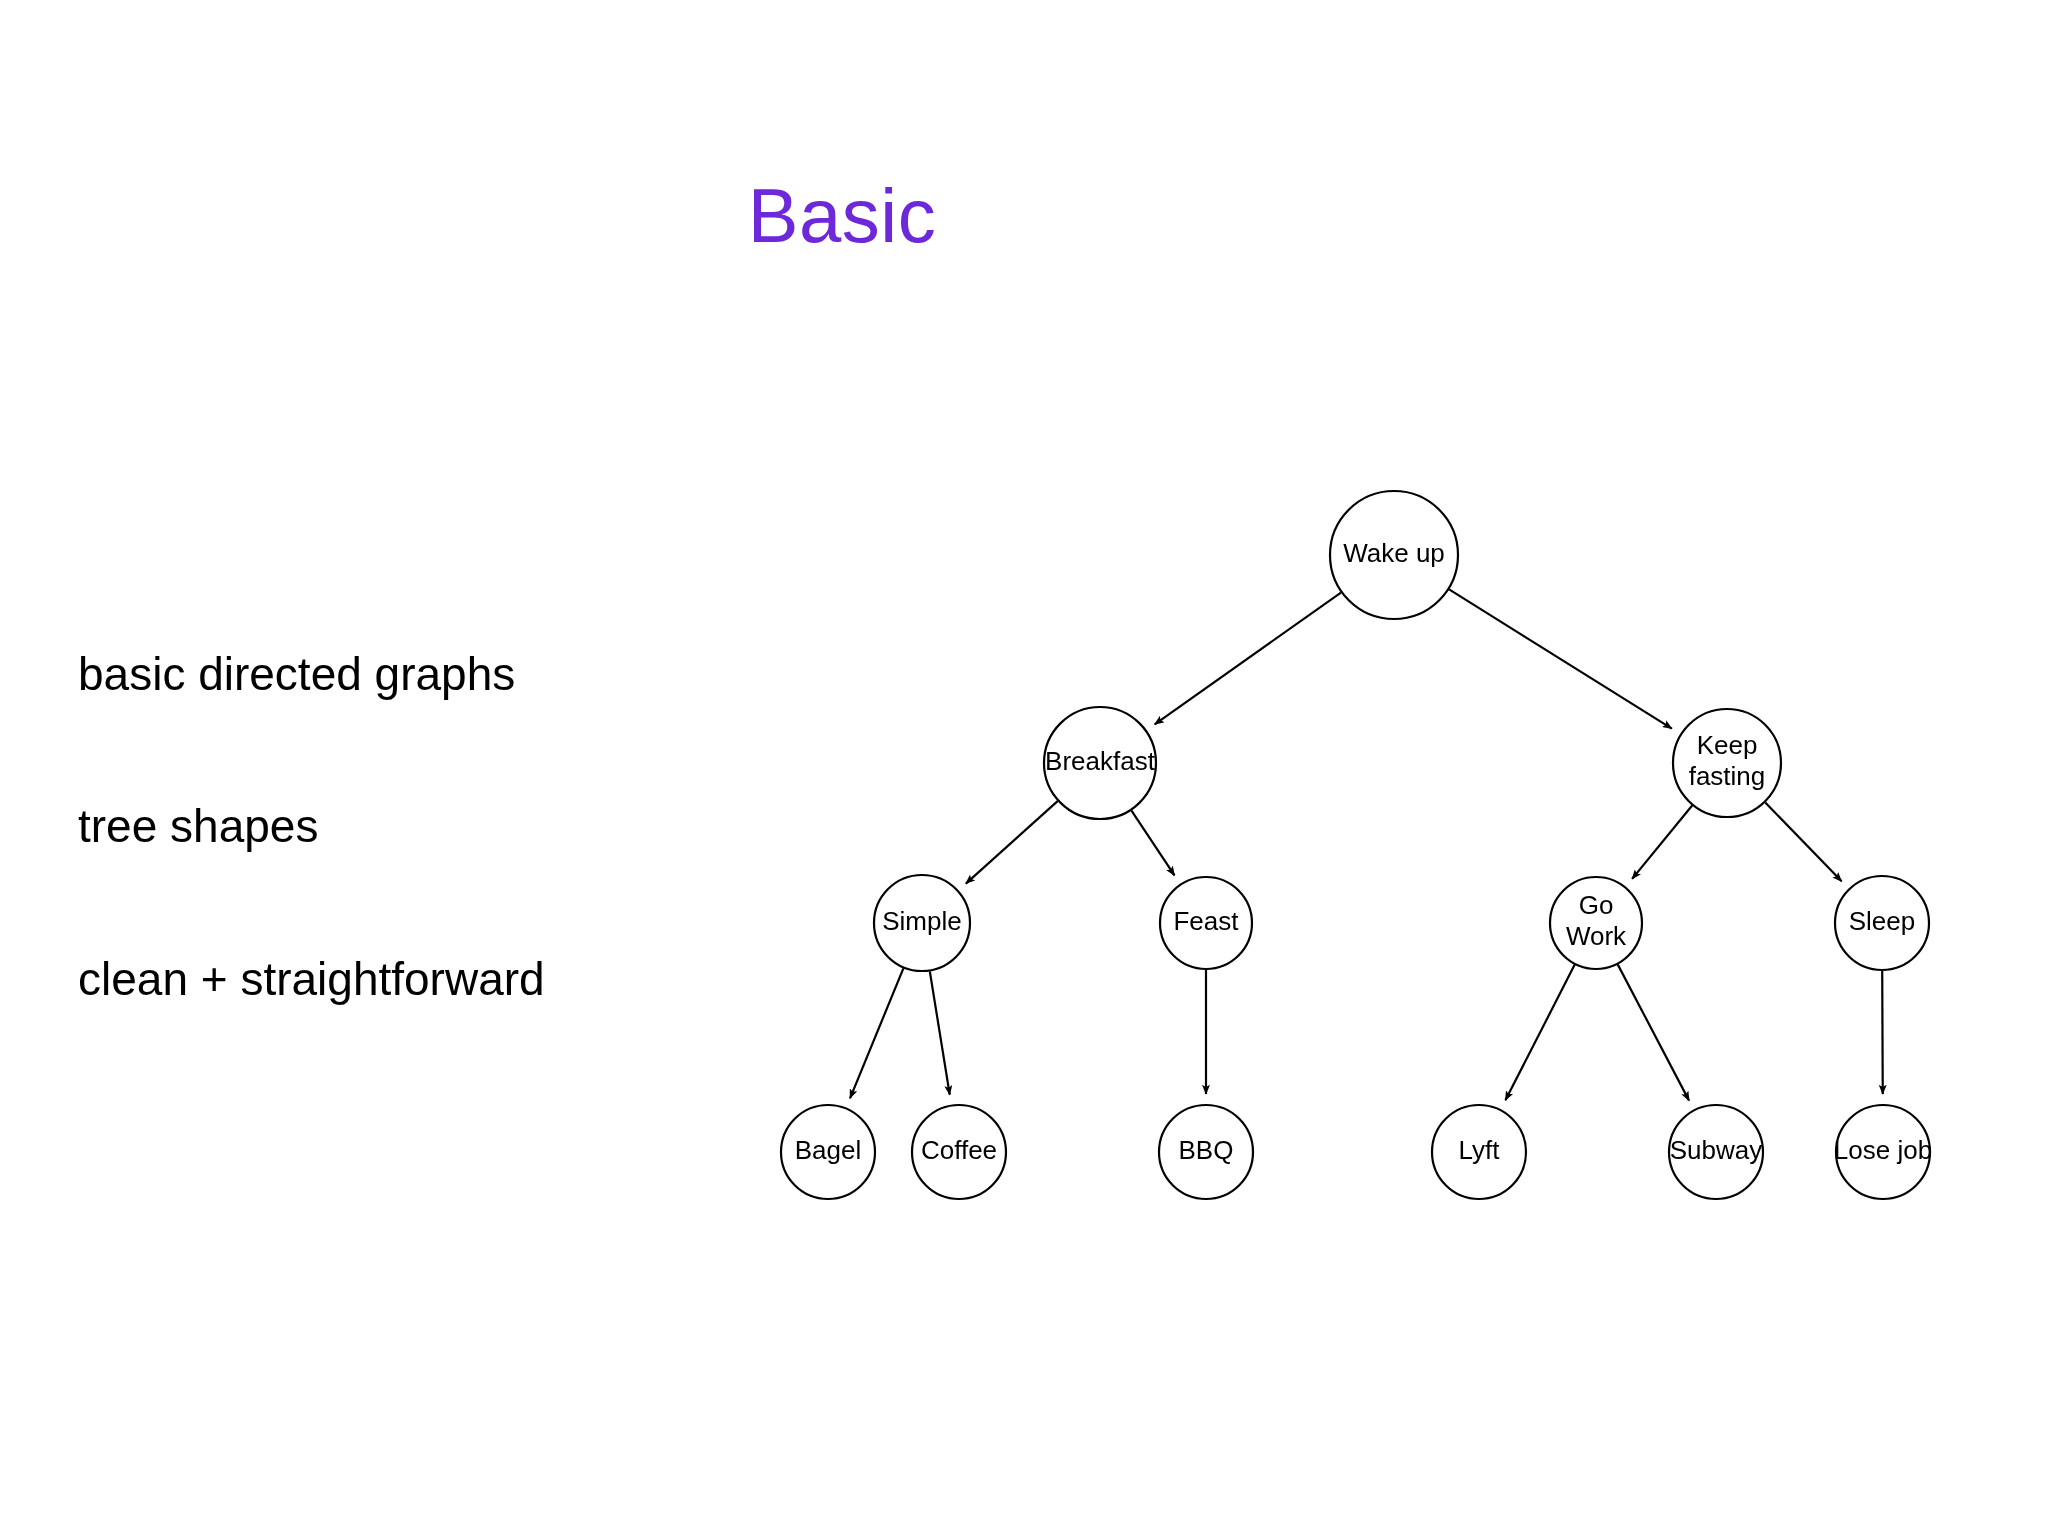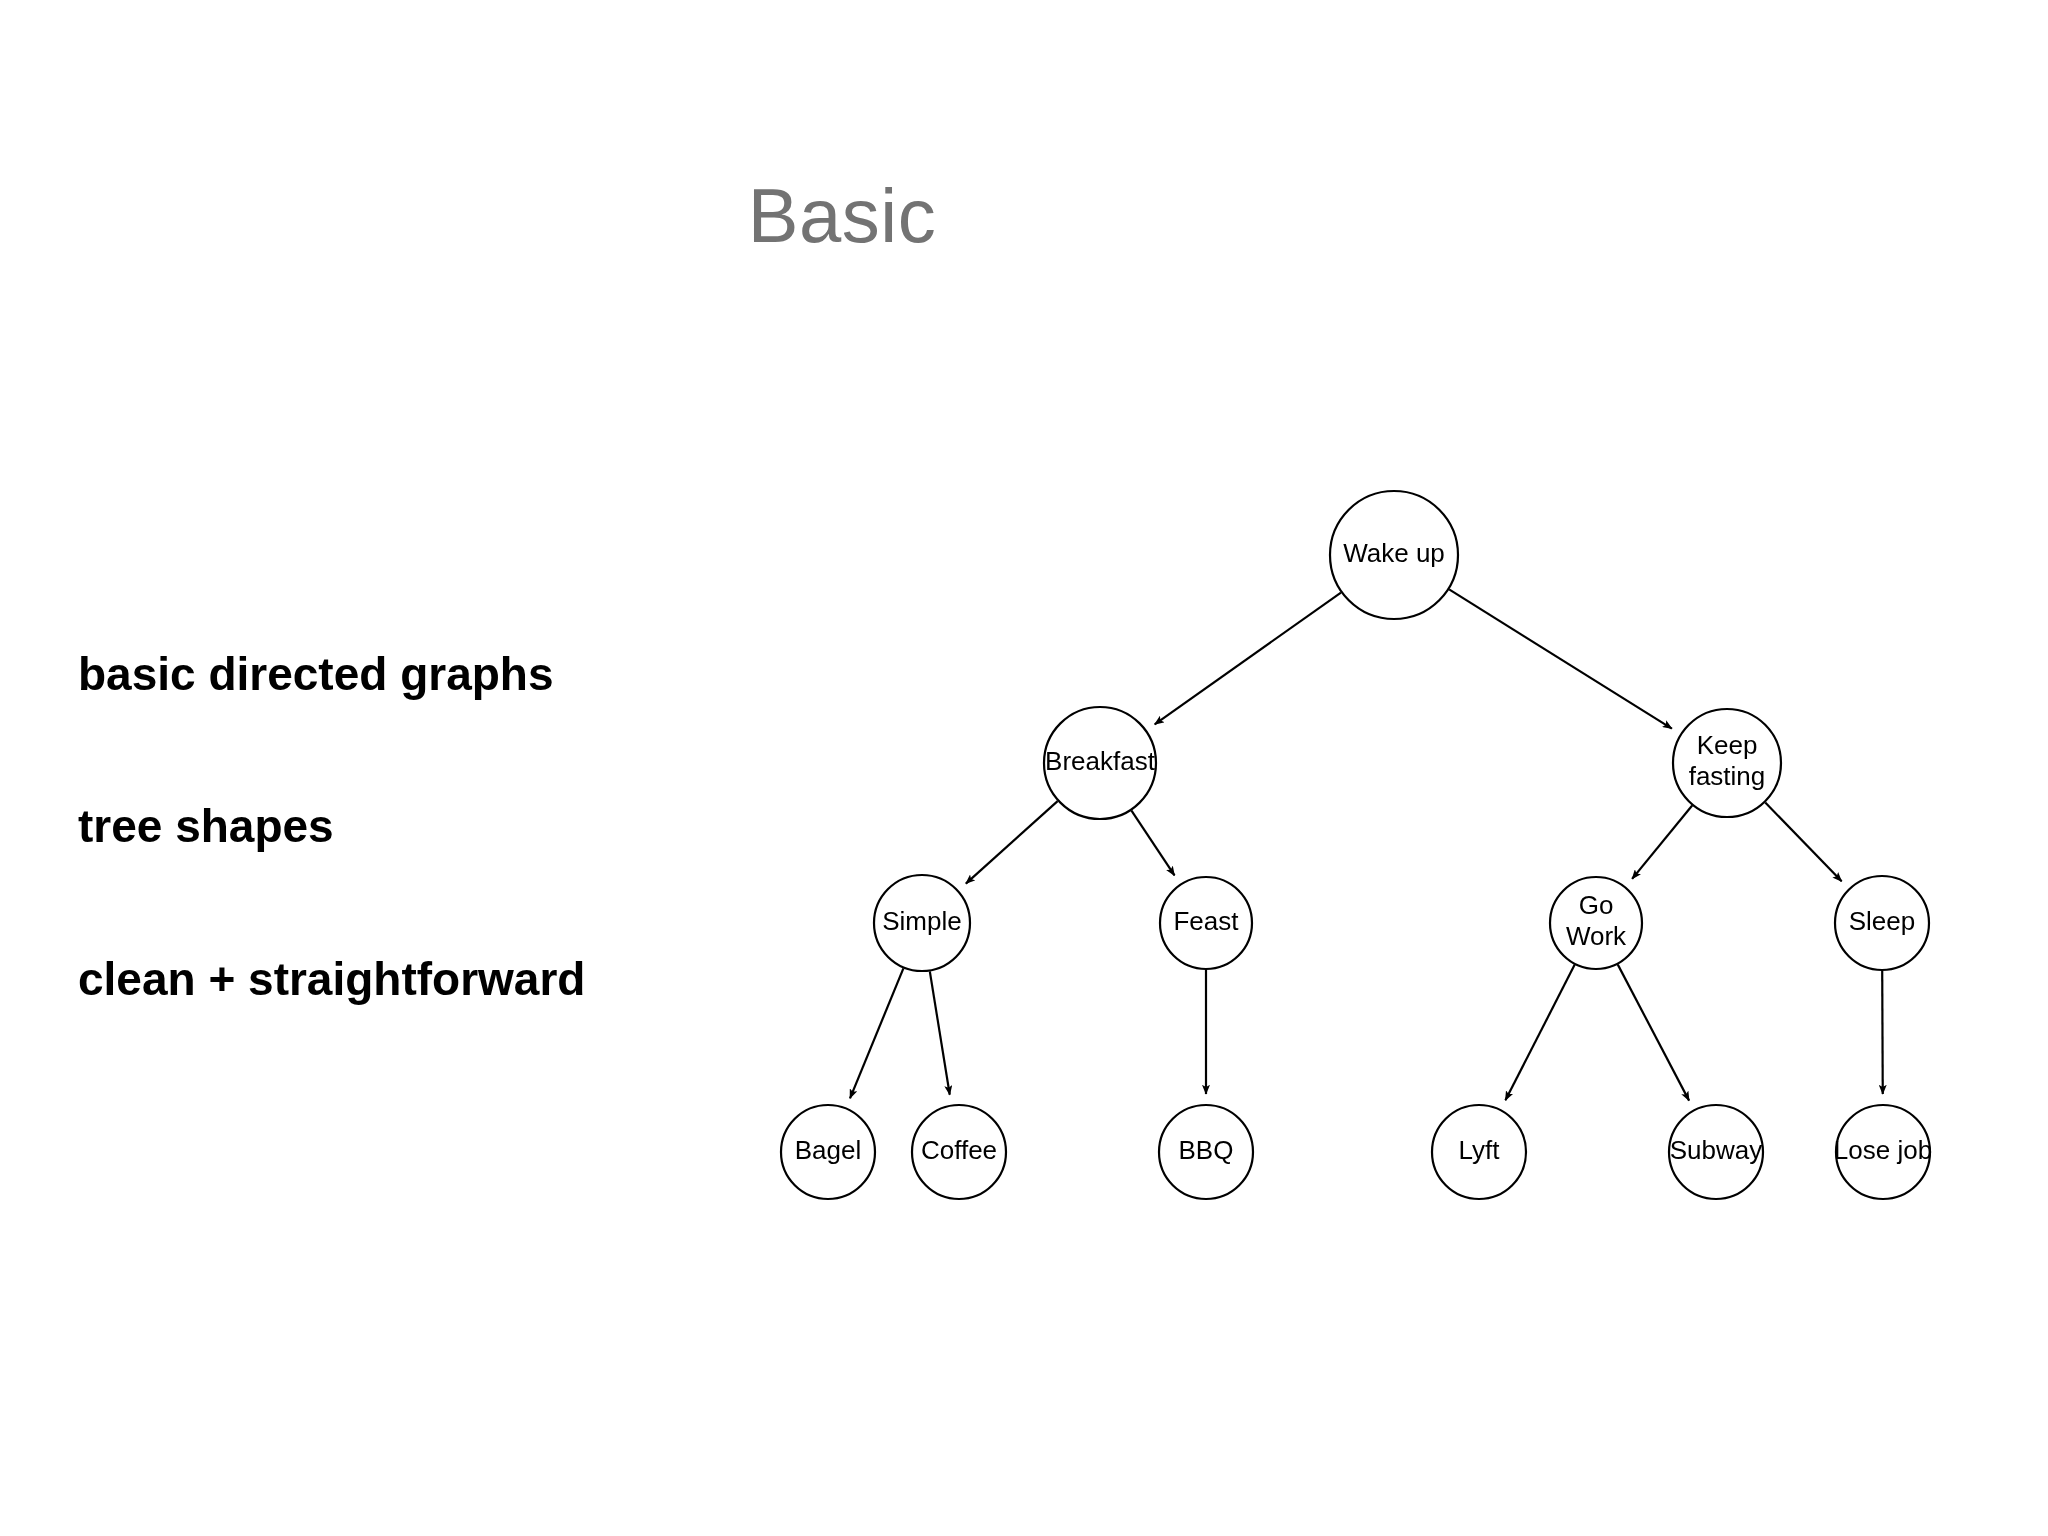--- a/index.html
+++ b/index.html
@@ -24,32 +24,32 @@
   }
   #slide-title {
     position: absolute;
     left: 0;
     top: 178px;
     width: 1684px;
     text-align: center;
     font-size: 76px;
     font-weight: 400;
     letter-spacing: 0.5px;
-    color: #737373;
+    color: #6d28d9;
     line-height: 1.0;
   }
   #notes-list {
     position: absolute;
     left: 78px;
     top: 650px;
     width: 700px;
   }
   .note-line {
     font-size: 46px;
-    font-weight: 700;
+    font-weight: 400;
     color: #000000;
     line-height: 1.05;
     margin: 0 0 104px 0;
     white-space: nowrap;
   }
   .note-line:last-child { margin-bottom: 0; margin-top: 30px; }
   #graph-svg {
     position: absolute;
     left: 0;
     top: 0;

